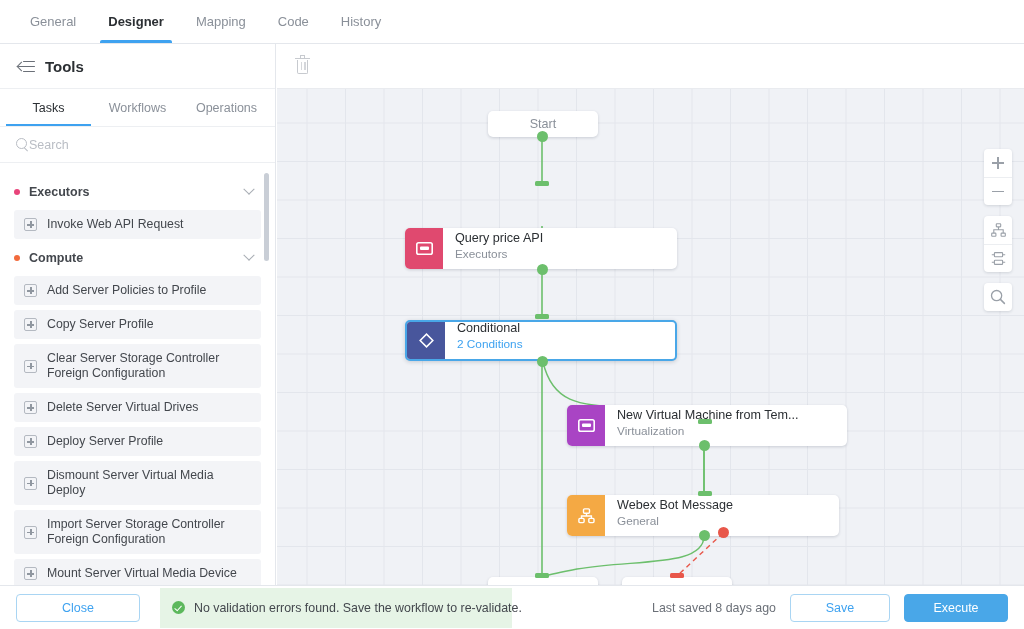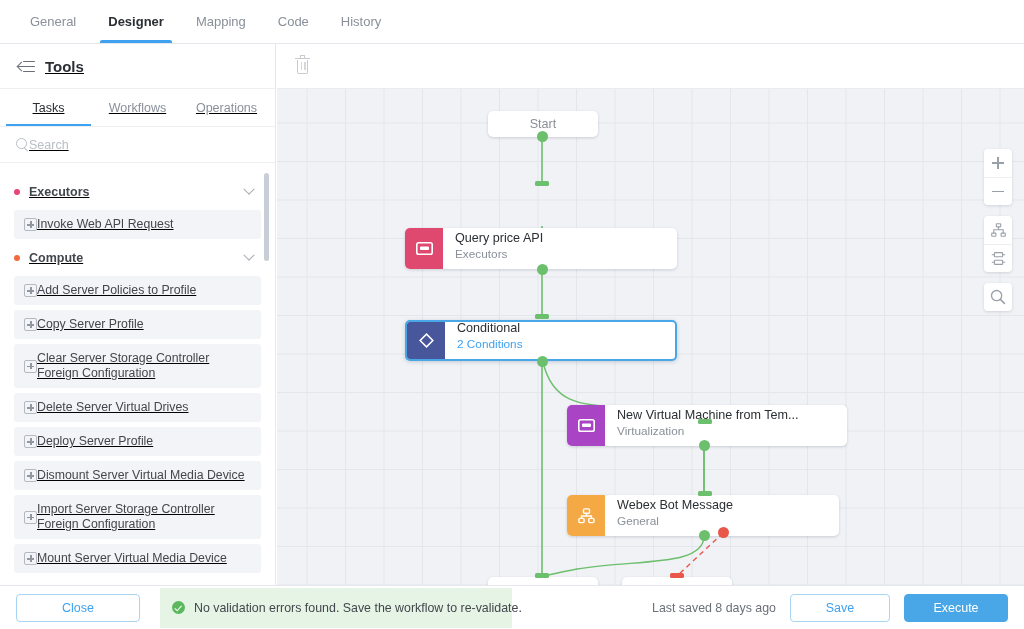--- a/index.html
+++ b/index.html
@@ -25,21 +25,21 @@
   .top-tab.active { color: #2b2f33; font-weight: bold; }
   .top-tab.active::after {
     content: ""; position: absolute; left: 8px; right: 8px; bottom: 0;
     height: 3px; background: #3ea2f0; border-radius: 2px 2px 0 0;
   }
 
   
   .sidebar {
     position: absolute; left: 0; top: 44px; width: 276px; height: 541px;
     background: #fff; border-right: 1px solid #e4e7ec;
-    display: flex; flex-direction: column; text-decoration: underline;
+    display: flex; flex-direction: column;
   }
   .tools-head {
     height: 45px; display: flex; align-items: center; gap: 10px;
     padding: 0 18px; border-bottom: 1px solid #edeff2; flex: 0 0 auto;
   }
   .tools-title { font-size: 15px; color: #2b2f33; font-weight: bold; }
   .collapse-ico { width: 17px; height: 13px; position: relative; cursor: pointer; }
   .collapse-ico i { position: absolute; right: 0; height: 1.6px; background: #6b7078; border-radius: 1px; }
   .collapse-ico i:nth-child(1) { top: 1px; width: 12px; }
   .collapse-ico i:nth-child(2) { top: 6px; width: 17px; }
@@ -90,21 +90,21 @@
     display: flex; align-items: center; gap: 9px; height: 26px;
     margin: 6px 0 5px 0; cursor: pointer;
   }
   .grp-dot { width: 6px; height: 6px; border-radius: 50%; flex: 0 0 auto; }
   .grp-label { font-size: 12.5px; color: #43474d; font-weight: bold; flex: 1; }
   .chev {
     width: 8px; height: 8px; border-right: 1.4px solid #a8adb4; border-bottom: 1.4px solid #a8adb4;
     transform: rotate(45deg) translate(-2px,-2px); margin-right: 8px; flex: 0 0 auto;
   }
   .task {
-    display: flex; align-items: center; 
+    display: flex; align-items: center; gap: 10px;
     background: #f3f4f7; border-radius: 3px; margin-bottom: 5px;
     padding: 7px 10px; cursor: grab; min-height: 27px;
   }
   .plus-box {
     width: 13px; height: 13px; border: 1.2px solid #b4b9c1; border-radius: 2px;
     position: relative; flex: 0 0 auto;
   }
   .plus-box::before, .plus-box::after {
     content: ""; position: absolute; background: #9097a0;
   }
@@ -313,21 +313,21 @@
       <div class="task">
         <span class="plus-box"></span>
         <span class="task-label">Delete Server Virtual Drives</span>
       </div>
       <div class="task">
         <span class="plus-box"></span>
         <span class="task-label">Deploy Server Profile</span>
       </div>
       <div class="task">
         <span class="plus-box"></span>
-        <span class="task-label">Dismount Server Virtual Media Device</span>
+        <span class="task-label">Dismount Server Virtual Media Deploy</span>
       </div>
       <div class="task">
         <span class="plus-box"></span>
         <span class="task-label">Import Server Storage Controller Foreign Configuration</span>
       </div>
       <div class="task">
         <span class="plus-box"></span>
         <span class="task-label">Mount Server Virtual Media Device</span>
       </div>
 

